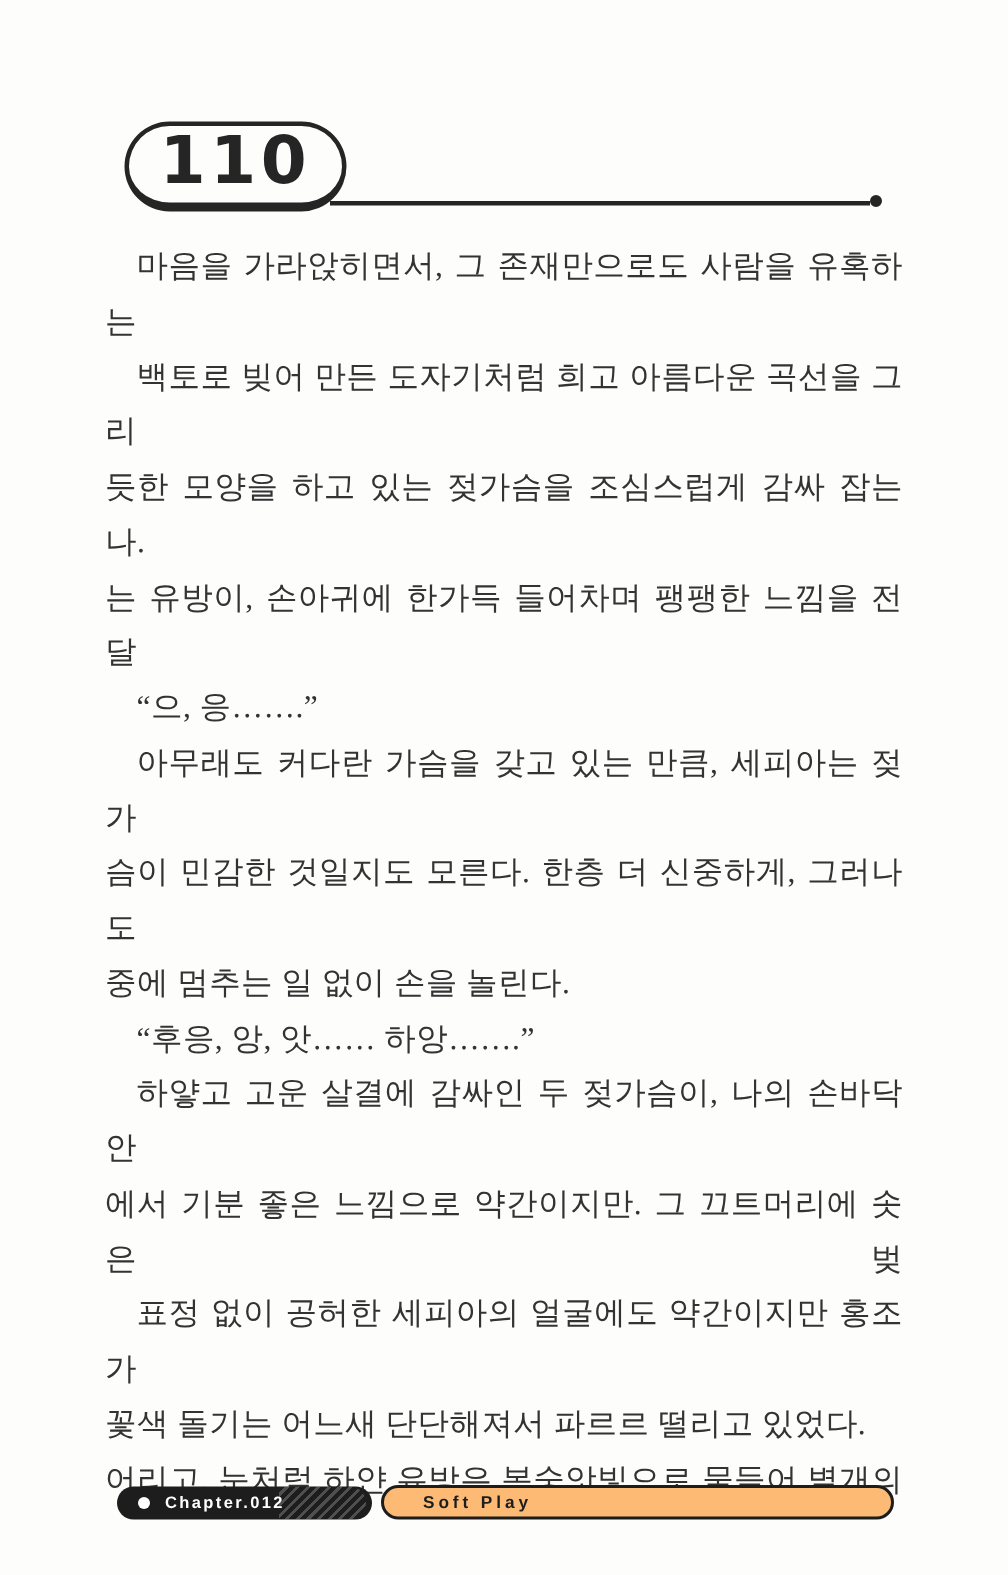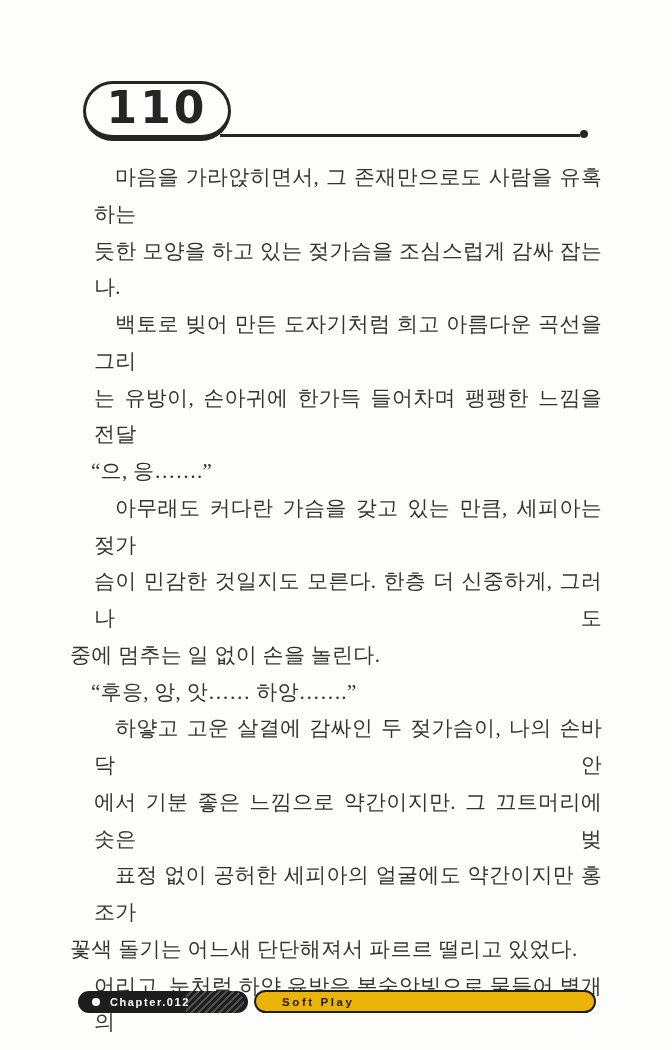--- a/index.html
+++ b/index.html
@@ -43,21 +43,21 @@
 
   
   .text-block {
     position:absolute; left:70px; top:159px; width:532px;
     font-size:21px; line-height:36.75px;
     letter-spacing:0.3px;
     color:#333;
   }
   .ln { white-space:nowrap; }
   .ind { text-indent:1em; }
-  .fill { text-align:justify; text-align-last:justify; white-space:normal;margin-left:24px; }
+  .fill { text-align:justify; text-align-last:justify; white-space:normal; }
 
   
   .chapter-pill {
     position:absolute; left:78px; top:991px;
     width:170px; height:22px;
     background:#1d1d1d; border-radius:11px;
     display:flex; align-items:center;
     overflow:hidden;
   }
   .chapter-dot {
@@ -72,21 +72,21 @@
   .chapter-hatch {
     position:absolute; right:4px; top:0; height:100%; width:58px;
     background:repeating-linear-gradient(135deg,
       transparent 0 3px, rgba(255,255,255,0.22) 3px 5px);
     border-radius:0 11px 11px 0;
   }
   .section-pill {
     position:absolute; left:254px; top:990px;
     width:342px; height:23px;
     border:2px solid #1d1d1d; border-radius:12px;
-    background:#eab308;
+    background:#fdba74;
     display:flex; align-items:center;
     padding-left:26px;
   }
   .section-label {
     font-family:"Liberation Sans","DejaVu Sans",sans-serif;
     font-weight:bold; font-size:11.5px; letter-spacing:2.6px;
     color:#1d1d1d; white-space:nowrap;
   }
 </style>
 </head>
@@ -95,22 +95,22 @@
 <div>
 
   <div class="pagenum-capsule">
     <span class="pagenum">110</span>
   </div>
   <div class="header-rule"></div>
   <div class="header-ring"></div>
 
   <main class="text-block">
     <div class="ln ind fill">마음을 가라앉히면서, 그 존재만으로도 사람을 유혹하는</div>
+    <div class="ln ind fill">백토로 빚어 만든 도자기처럼 희고 아름다운 곡선을 그리</div>
     <div class="ln fill">듯한 모양을 하고 있는 젖가슴을 조심스럽게 감싸 잡는 나.</div>
-    <div class="ln ind fill">백토로 빚어 만든 도자기처럼 희고 아름다운 곡선을 그리</div>
     <div class="ln fill">는 유방이, 손아귀에 한가득 들어차며 팽팽한 느낌을 전달</div>
     <div class="ln ind">“으, 응…….”</div>
     <div class="ln ind fill">아무래도 커다란 가슴을 갖고 있는 만큼, 세피아는 젖가</div>
     <div class="ln fill">슴이 민감한 것일지도 모른다. 한층 더 신중하게, 그러나 도</div>
     <div class="ln">중에 멈추는 일 없이 손을 놀린다.</div>
     <div class="ln ind">“후응, 앙, 앗…… 하앙…….”</div>
     <div class="ln ind fill">하얗고 고운 살결에 감싸인 두 젖가슴이, 나의 손바닥 안</div>
     <div class="ln fill">에서 기분 좋은 느낌으로 약간이지만. 그 끄트머리에 솟은 벚</div>
     <div class="ln ind fill">표정 없이 공허한 세피아의 얼굴에도 약간이지만 홍조가</div>
     <div class="ln">꽃색 돌기는 어느새 단단해져서 파르르 떨리고 있었다.</div>

